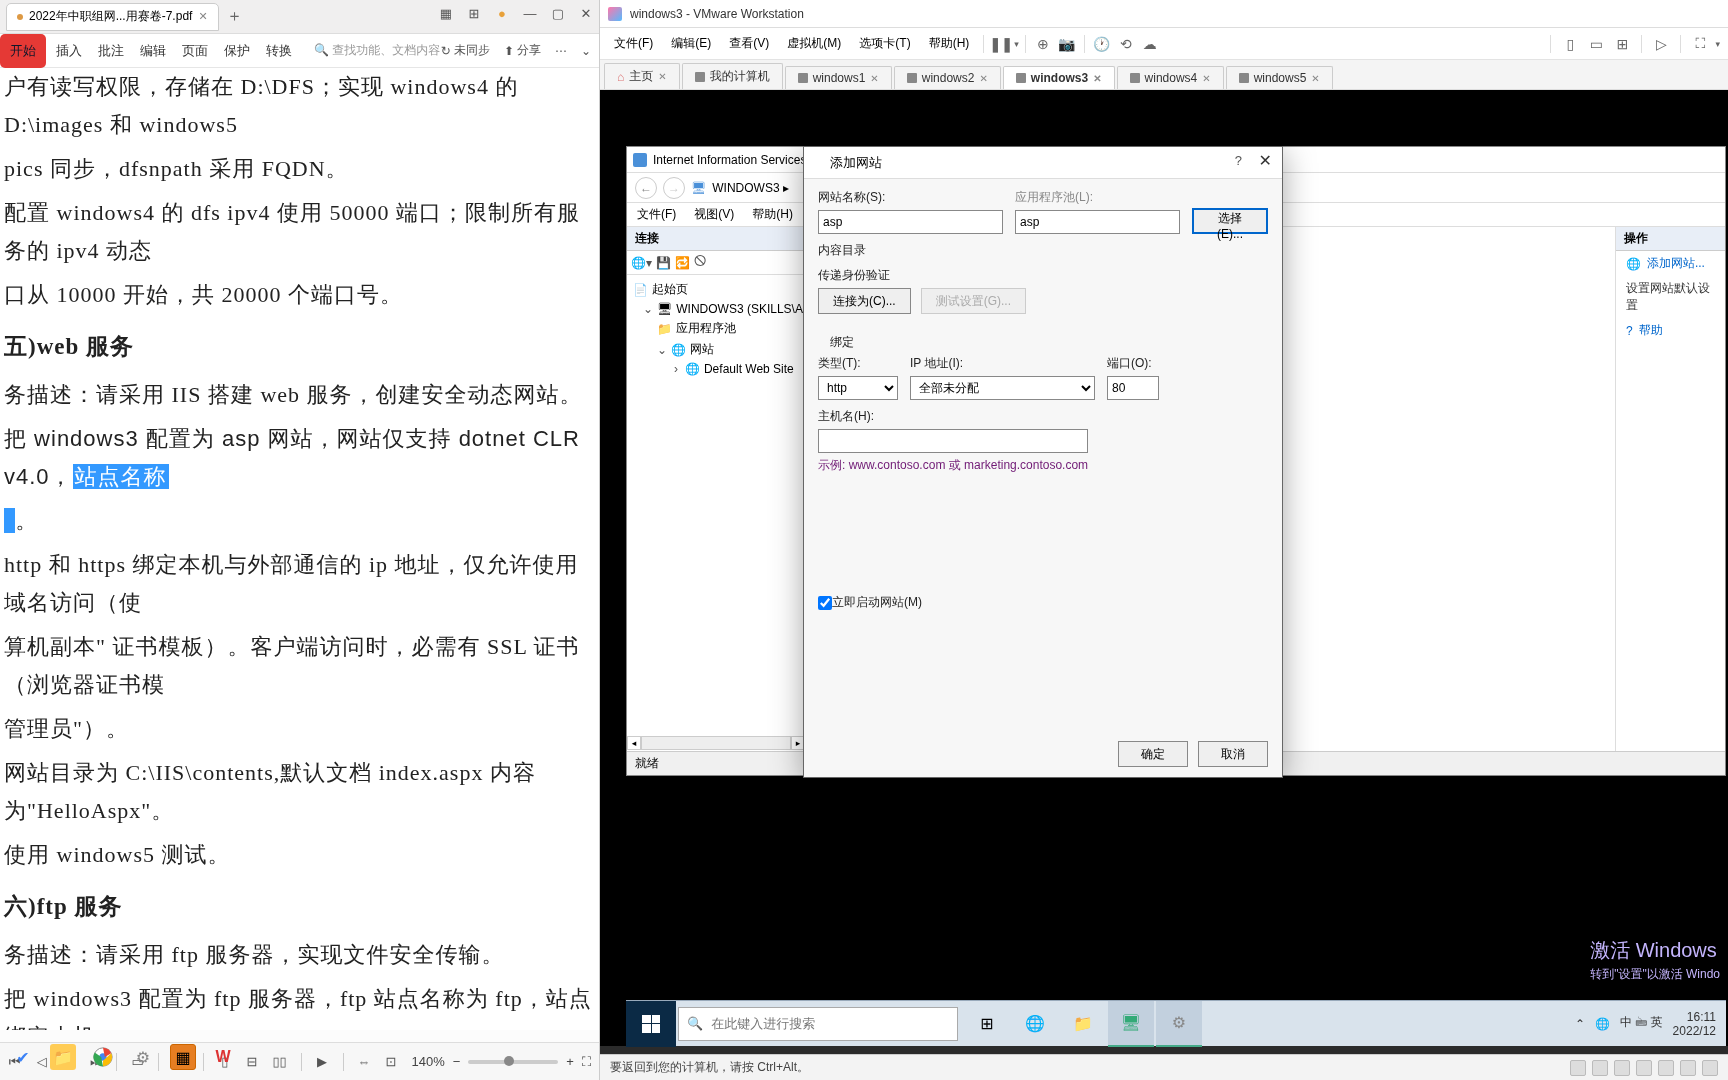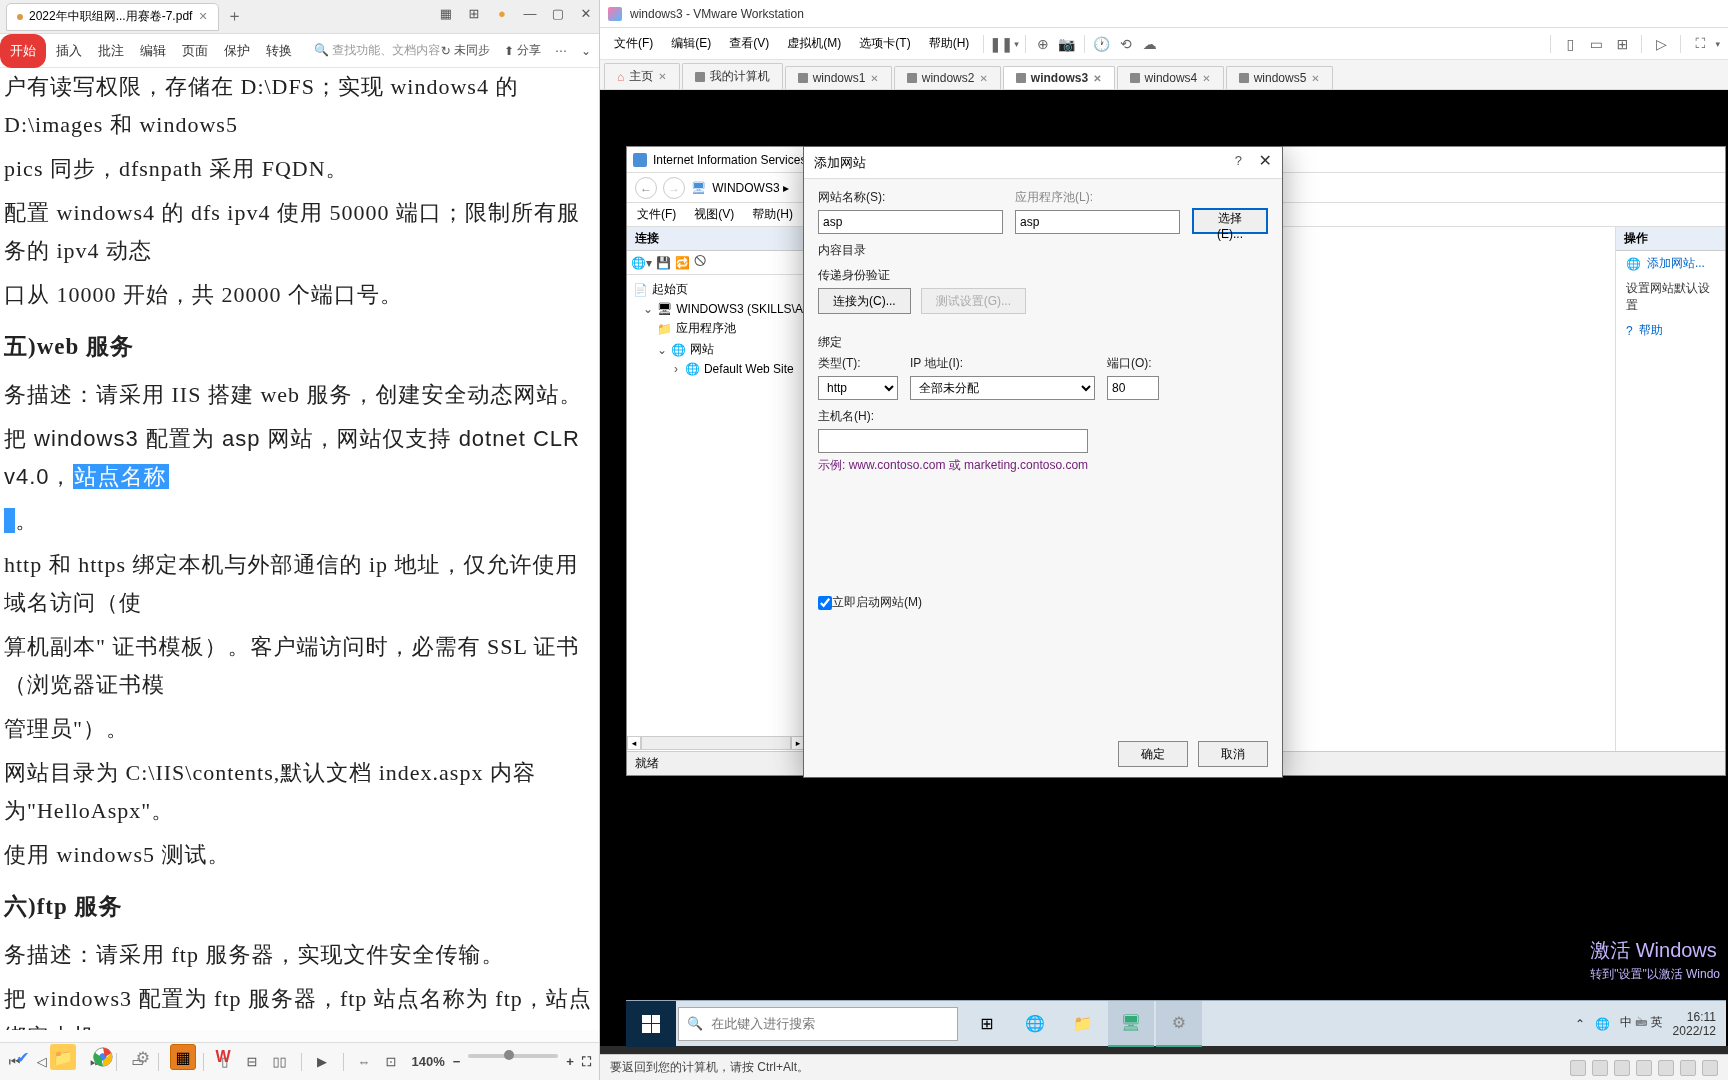--- a/index.html
+++ b/index.html
@@ -9,35 +9,35 @@
 
 
 .pdf-tabbar { height:34px; background:#f0efef; display:flex; align-items:center; border-bottom:1px solid #ddd; }
 .pdf-tab { height:28px; background:#fff; border:1px solid #ccc; border-radius:5px 5px 0 0; padding:2px 10px; margin-left:6px; display:flex; align-items:center; font-size:12px; gap:6px; }
 .pdf-tab .dot { width:6px;height:6px;background:#d94; border-radius:50%;}
 .pdf-tab .x { font-size:11px; color:#888;}
 .pdf-addtab { margin-left:8px; font-size:16px; color:#666; }
 .pdf-topright { position:absolute; right:4px; top:6px; display:flex; gap:10px; font-size:13px; color:#555;}
 .pdf-topright span { width:18px; text-align:center;}
 .pdf-toolbar { height:34px; background:#fff; border-bottom:1px solid #e6e6e6; display:flex; align-items:center; font-size:13px; color:#333; position:relative; }
-.pdf-toolbar .start-btn { background:#e53935; color:#ffffff; padding:8px 10px; border-radius:12px; margin-right:10px; font-size:13px;}
+.pdf-toolbar .start-btn { background:#e53935; color:#0f172a; padding:8px 10px; border-radius:5px; margin-right:10px; font-size:13px;}
 .pdf-toolbar .tb-item { margin-right:16px; cursor:pointer; }
 .pdf-toolbar .right-tools { position:absolute; right:8px; display:flex; gap:14px; align-items:center; font-size:12px; color:#555;}
 .pdf-toolbar .right-tools span{display:flex;align-items:center;gap:3px;}
 .pdf-search { color:#999; font-size:12px; margin-left:6px;}
 
 .pdf-content { position:absolute; top:68px; left:0; right:0; bottom:50px; background:#fff; padding:0 4px; overflow:hidden;}
 .pdf-content p { font-family:"SimSun",serif; font-size:22px; line-height:38px; color:#222; margin-bottom:6px; letter-spacing:1px;}
 .pdf-content .section-h { font-weight:bold; font-size:23px; margin-top:14px; margin-bottom:10px;}
 .highlight { background:#3399ff; color:#fff; padding:0 2px;}
 .float-badge { position:absolute; right:12px; top:82px; width:28px; height:28px; background:#1b6ec2; border-radius:50%; color:#fff; font-size:12px; display:flex; align-items:center; justify-content:center;}
 .pdf-bottombar { position:absolute; left:0; right:0; bottom:0; height:38px; background:#f7f7f7; border-top:1px solid #ddd; display:flex; align-items:center; gap:14px; padding:0 8px; font-size:13px; color:#444;}
 .pdf-bottombar .navbtn { width:18px; text-align:center; color:#555;}
 .pdf-bottombar .divider { width:1px; height:18px; background:#ccc;}
-.pdf-bottombar .zoom { margin-left:auto; display:flex; align-items:flex-start; gap:8px;font-weight:bold;}
+.pdf-bottombar .zoom { margin-left:auto; display:flex; align-items:center; gap:8px;}
 .slider{width:90px;height:4px;background:#ccc;border-radius:2px;position:relative;}
 .slider::after{content:"";position:absolute;left:40%;top:-4px;width:10px;height:10px;border-radius:50%;background:#888;}
 
 .taskbar-left { position:absolute; left:0; bottom:0; height:46px; width:600px; background:transparent; display:flex; align-items:center; gap:14px; padding-left:10px; }
 .taskbar-left span{width:26px;height:26px;display:flex;align-items:center;justify-content:center;border-radius:3px;}
 
 
 .vmw-titlebar { height:28px; background:#fff; display:flex; align-items:center; font-size:12px; color:#333; padding-left:8px; gap:8px; border-bottom:1px solid #ddd;}
 .vmw-titlebar .logo{width:14px;height:14px;background:linear-gradient(135deg,#f7a,#5bf);border-radius:2px;}
 .vmw-menubar { height:32px; background:#fff; display:flex; align-items:center; font-size:12px; padding-left:6px; gap:2px; border-bottom:1px solid #e3e3e3;}
@@ -78,21 +78,21 @@
 .iis-actions { width:110px; border-left:1px solid #ddd;}
 .act-head{background:#e8eef7;font-size:12px;padding:3px 8px;font-weight:bold;border-bottom:1px solid #ccc;}
 .act-item{font-size:12px;padding:4px 10px;color:#0066cc;display:flex;align-items:center;gap:6px;}
 .iis-status{position:absolute;left:0;right:0;bottom:0;height:24px;background:#f0f0f0;border-top:1px solid #ccc;font-size:12px;padding:3px 8px;}
 .iis-scroll{position:absolute;bottom:24px;left:0;width:178px;height:16px;display:flex;align-items:center;}
 .iis-scroll .sarrow{width:14px;height:14px;border:1px solid #ccc;font-size:9px;display:flex;align-items:center;justify-content:center;}
 .iis-scroll .strack{flex:1;height:14px;background:#eee;border:1px solid #ccc;}
 
 
 .dlg { position:absolute; top:56px; left:203px; width:480px; height:632px; background:#f7f7f7; border:1px solid #666; box-shadow:0 6px 30px rgba(0,0,0,0.35);}
-.dlg-title { height:32px; background:#fff; border-bottom:1px solid #ddd; display:flex; align-items:center; padding:0 10px; font-size:13px; position:relative;}
+.dlg-title { height:32px; background:#fff; border-bottom:1px solid #ddd; display:flex; align-items:center; padding:0 26px; font-size:13px; position:relative;}
 .dlg-title .q{position:absolute;right:40px;top:6px;color:#555;font-size:13px;}
 .dlg-title .x{position:absolute;right:10px;top:4px;font-size:16px;color:#333;}
 .dlg-body { padding:10px 14px; font-size:12px; color:#222;}
 .row{margin-bottom:8px;}
 .row label{display:block;margin-bottom:4px;font-size:12px;}
 .row.inline{display:flex;gap:12px;align-items:flex-end;}
 .row .col{display:flex;flex-direction:column;}
 input[type=text], select.field {height:24px;border:1px solid #888;background:#fff;font-size:12px;padding:0 4px;}
 .field-185{width:185px;}
 .field-165{width:165px;}
@@ -397,21 +397,21 @@
           <button class="btn primary">选择(E)...</button>
         </div>
 
         <div class="grp-title">内容目录</div>
         <div class="grp-title">传递身份验证</div>
         <div class="row" style="display:flex;gap:10px;">
           <button class="btn">连接为(C)...</button>
           <button class="btn disabled">测试设置(G)...</button>
         </div>
 
-        <div class="grp-title" style="margin-top:20px;">绑定</div>
+        <div class="grp-title" style="margin-top:20px;margin-left:12px;">绑定</div>
         <div class="row inline">
           <div class="col">
             <label>类型(T):</label>
             <select class="field" style="width:80px;"><option>http</option></select>
           </div>
           <div class="col">
             <label>IP 地址(I):</label>
             <select class="field" style="width:185px;"><option>全部未分配</option></select>
           </div>
           <div class="col">

